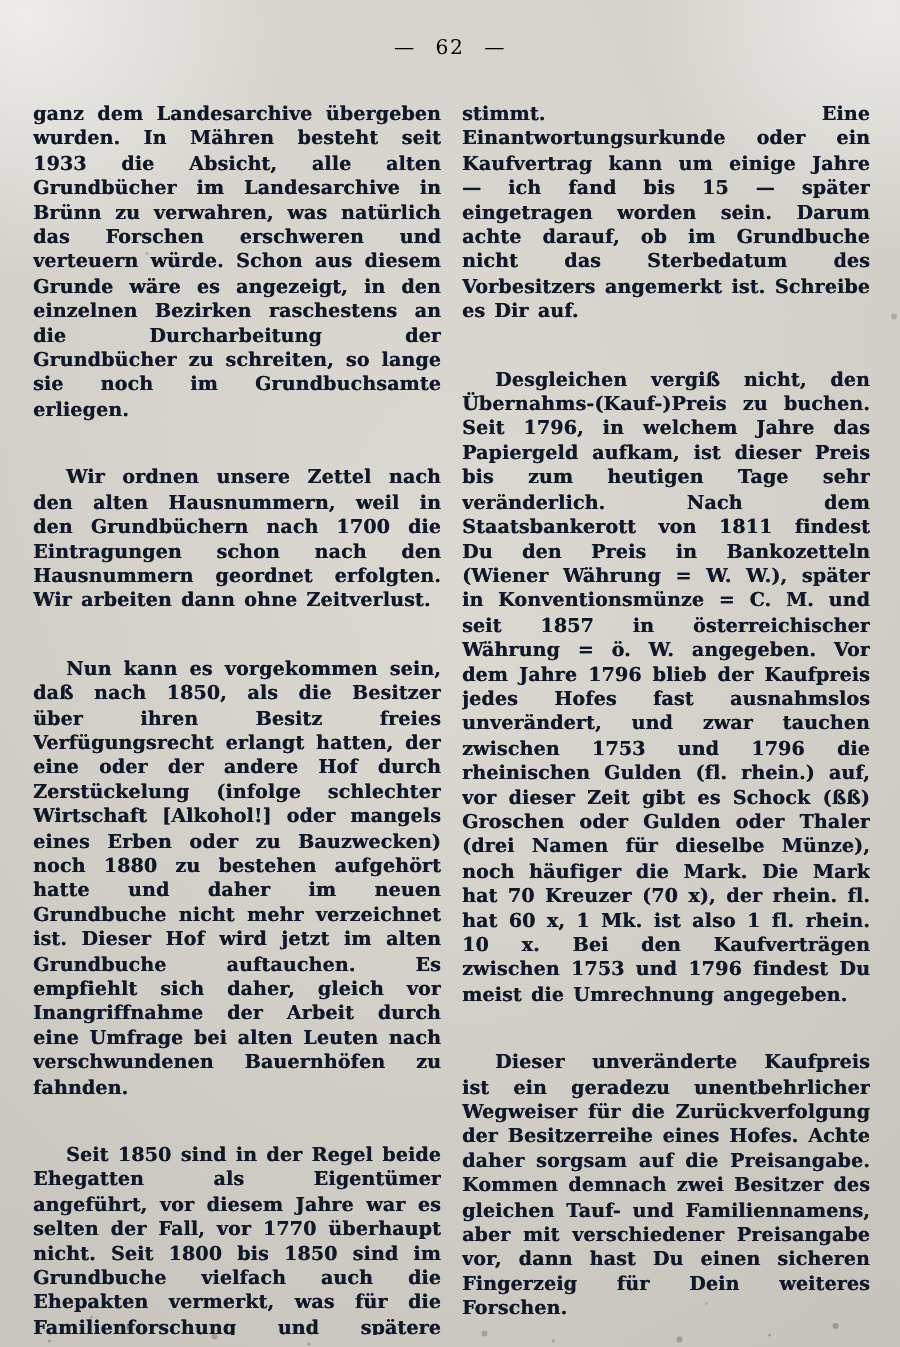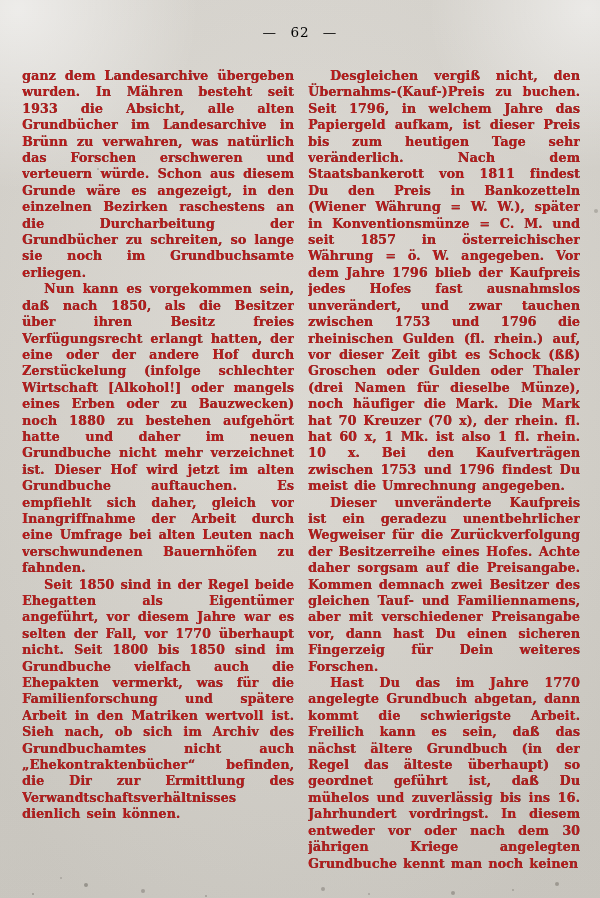--- a/index.html
+++ b/index.html
@@ -42,33 +42,34 @@
     height: 822px;
     display: flex;
     gap: 14px;
     overflow: hidden;
   }
   .column {
     width: 272px;
     height: 100%;
     overflow: hidden;
     text-align: justify;
-    color: #b91c1c;
+    color: #0f172a;
     font-size: 12.7px;
     font-weight: 700;
     line-height: 16.4px;
     word-spacing: 1.6px;
     letter-spacing: 0.1px;
     text-shadow: 0.25px 0 0 rgba(36,32,28,0.85);
   }
   .column p {
     margin: 0;
   }
   .column p.indent {
     text-indent: 22px;
+    margin-top: 29px;
   }
   .speckles {
     position: absolute;
     top: 0; left: 0;
     width: 2px; height: 2px;
     border-radius: 50%;
     background: transparent;
     box-shadow:
       85px 884px 0 1px rgba(72,66,58,0.38),
       32px 893px 0 0 rgba(72,66,58,0.34),
@@ -90,24 +91,26 @@
 
 <div class="paper"></div>
 <div class="speckles"></div>
 
 <div class="page-number">— 62 —</div>
 
 <div class="columns">
 
   <div class="column">
     <p>ganz dem Landesarchive übergeben wurden. In Mähren besteht seit 1933 die Absicht, alle alten Grundbücher im Landesarchive in Brünn zu verwahren, was natürlich das Forschen erschweren und verteuern würde. Schon aus diesem Grunde wäre es angezeigt, in den einzelnen Bezirken raschestens an die Durcharbeitung der Grundbücher zu schreiten, so lange sie noch im Grundbuchsamte erliegen.</p>
+    <p class="indent">Wir ordnen unsere Zettel nach den alten Hausnummern, weil in den Grundbüchern nach 1700 die Eintragungen schon nach den Hausnummern geordnet erfolgten. Wir arbeiten dann ohne Zeitverlust.</p>
     <p class="indent">Nun kann es vorgekommen sein, daß nach 1850, als die Besitzer über ihren Besitz freies Verfügungsrecht erlangt hatten, der eine oder der andere Hof durch Zerstückelung (infolge schlechter Wirtschaft [Alkohol!] oder mangels eines Erben oder zu Bauzwecken) noch 1880 zu bestehen aufgehört hatte und daher im neuen Grundbuche nicht mehr verzeichnet ist. Dieser Hof wird jetzt im alten Grundbuche auftauchen. Es empfiehlt sich daher, gleich vor Inangriffnahme der Arbeit durch eine Umfrage bei alten Leuten nach verschwundenen Bauernhöfen zu fahnden.</p>
     <p class="indent">Seit 1850 sind in der Regel beide Ehegatten als Eigentümer angeführt, vor diesem Jahre war es selten der Fall, vor 1770 überhaupt nicht. Seit 1800 bis 1850 sind im Grundbuche vielfach auch die Ehepakten vermerkt, was für die Familienforschung und spätere Arbeit in den Matriken wertvoll ist. Sieh nach, ob sich im Archiv des Grundbuchamtes nicht auch „Ehekontraktenbücher“ befinden, die Dir zur Ermittlung des Verwandtschaftsverhältnisses dienlich sein können.</p>
 
   </div>
 
   <div class="column">
+    <p>stimmt. Eine Einantwortungsurkunde oder ein Kaufvertrag kann um einige Jahre — ich fand bis 15 — später eingetragen worden sein. Darum achte darauf, ob im Grundbuche nicht das Sterbedatum des Vorbesitzers angemerkt ist. Schreibe es Dir auf.</p>
     <p class="indent">Desgleichen vergiß nicht, den Übernahms-(Kauf-)Preis zu buchen. Seit 1796, in welchem Jahre das Papiergeld aufkam, ist dieser Preis bis zum heutigen Tage sehr veränderlich. Nach dem Staatsbankerott von 1811 findest Du den Preis in Bankozetteln (Wiener Währung = W. W.), später in Konventionsmünze = C. M. und seit 1857 in österreichischer Währung = ö. W. angegeben. Vor dem Jahre 1796 blieb der Kaufpreis jedes Hofes fast ausnahmslos unverändert, und zwar tauchen zwischen 1753 und 1796 die rheinischen Gulden (fl. rhein.) auf, vor dieser Zeit gibt es Schock (ßß) Groschen oder Gulden oder Thaler (drei Namen für dieselbe Münze), noch häufiger die Mark. Die Mark hat 70 Kreuzer (70 x), der rhein. fl. hat 60 x, 1 Mk. ist also 1 fl. rhein. 10 x. Bei den Kaufverträgen zwischen 1753 und 1796 findest Du meist die Umrechnung angegeben.</p>
     <p class="indent">Dieser unveränderte Kaufpreis ist ein geradezu unentbehrlicher Wegweiser für die Zurückverfolgung der Besitzerreihe eines Hofes. Achte daher sorgsam auf die Preisangabe. Kommen demnach zwei Besitzer des gleichen Tauf- und Familiennamens, aber mit verschiedener Preisangabe vor, dann hast Du einen sicheren Fingerzeig für Dein weiteres Forschen.</p>
     <p class="indent">Hast Du das im Jahre 1770 angelegte Grundbuch abgetan, dann kommt die schwierigste Arbeit. Freilich kann es sein, daß das nächst ältere Grundbuch (in der Regel das älteste überhaupt) so geordnet geführt ist, daß Du mühelos und zuverlässig bis ins 16. Jahrhundert vordringst. In diesem entweder vor oder nach dem 30 jährigen Kriege angelegten Grundbuche kennt man noch keinen</p>
   </div>
 
 </div>
 
 </body></html>

